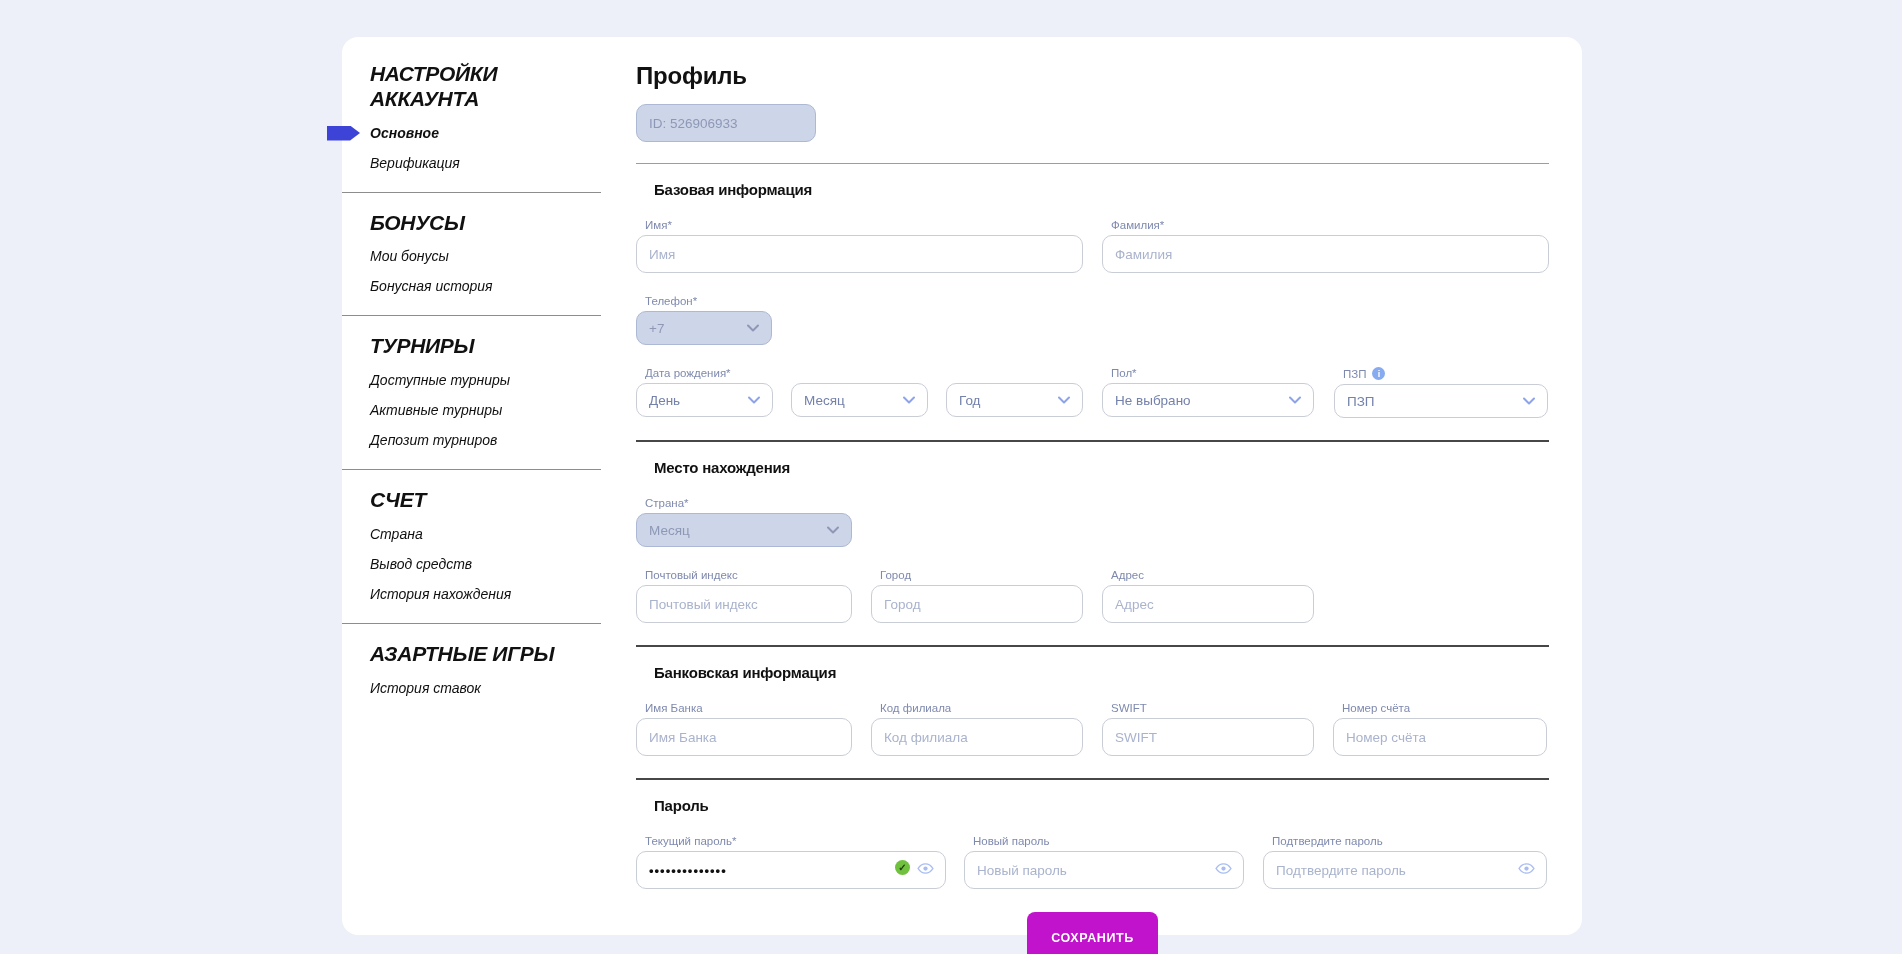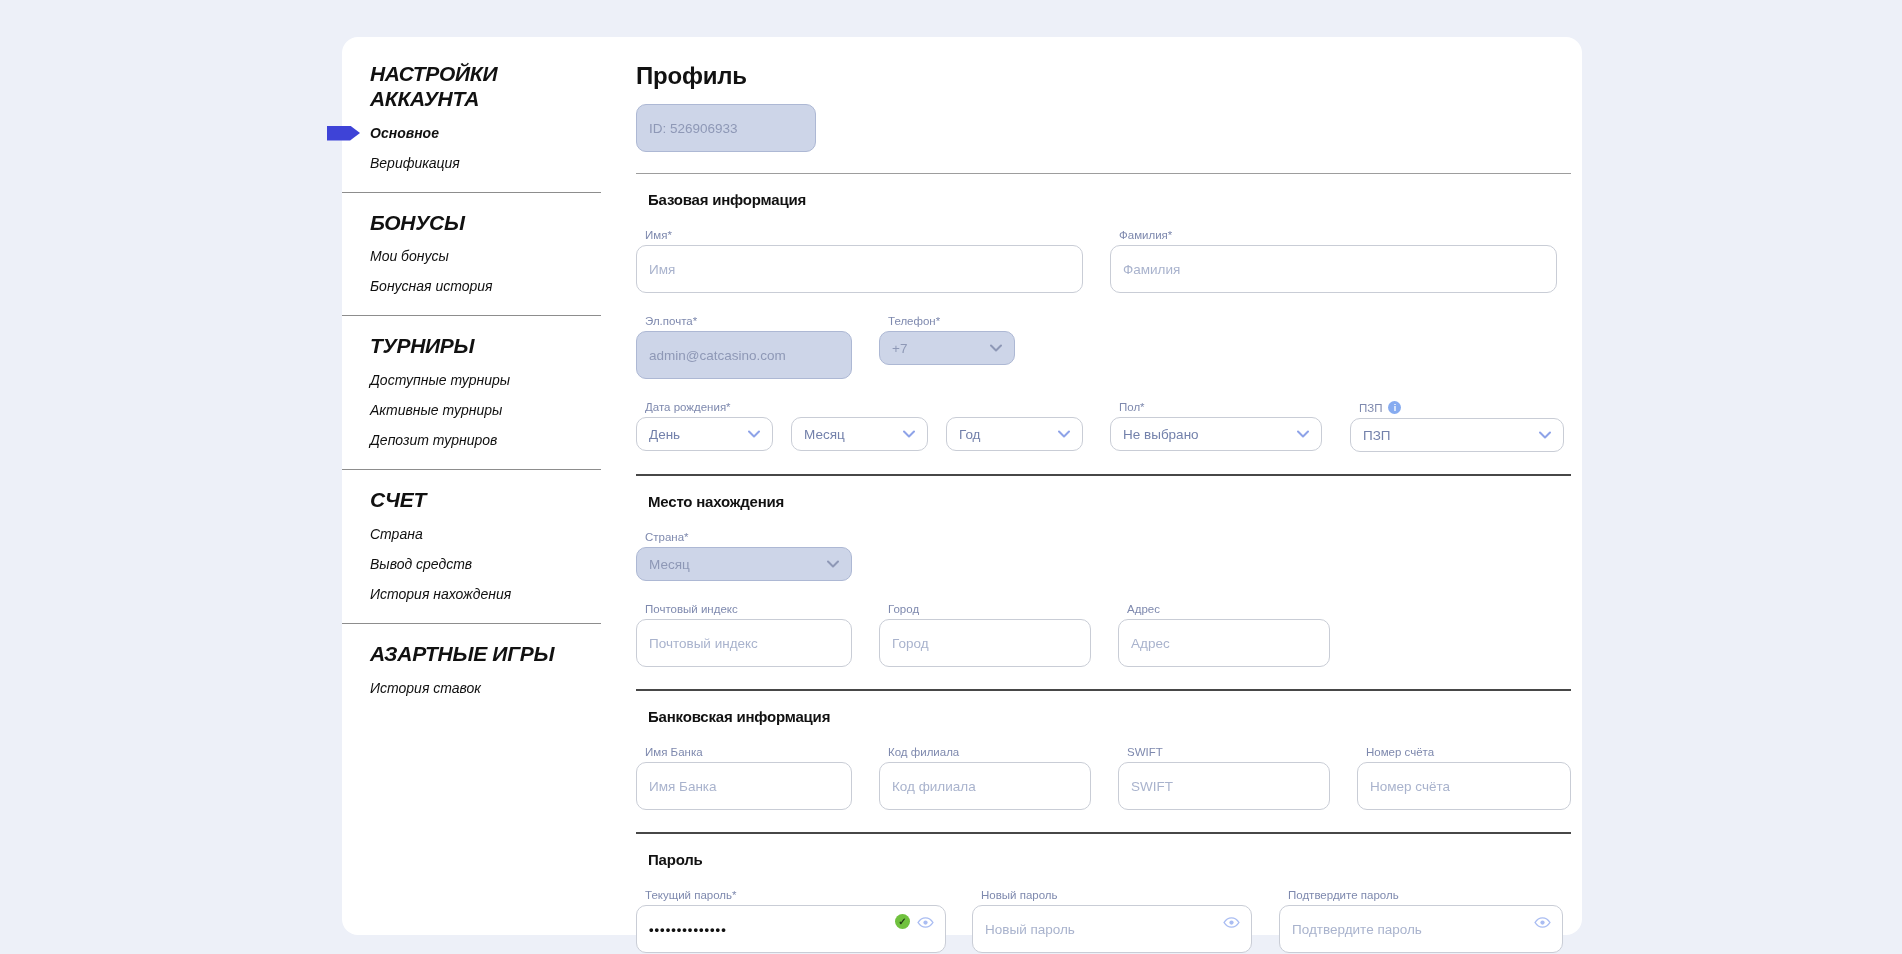--- a/index.html
+++ b/index.html
@@ -36,31 +36,31 @@
     width: 33px; height: 15px; background: #3e43d7;
     clip-path: polygon(0 0, 70% 0, 100% 50%, 70% 100%, 0 100%);
   }
   .sb-divider {
     border: none; border-top: 1px solid #8d8d8d;
     width: 259px; margin: 20px 0 18px -28px;
   }
   
   .main { flex: 1; padding: 25px 34px 0 0; }
   .page-title { font-size: 24px; font-weight: 800; letter-spacing: -0.2px; margin: 0 0 14px; }
-  .section-title { font-size: 15px; font-weight: 800; letter-spacing: -0.2px; margin: 0 12px 21px; }
+  .section-title { font-size: 15px; font-weight: 800; letter-spacing: -0.2px; margin: 0 18px 21px; }
   .divider-light { border: none; border-top: 1px solid #9d9d9d; margin: 21px 0 17px; }
   .divider-dark  { border: none; border-top: 2px solid #474747; margin: 20px 0 17px; }
-  .row { display: flex; gap: 27px; margin-bottom: 22px; }
+  .row { display: flex; gap: 19px; margin-bottom: 22px; }
   .field { display: flex; flex-direction: column; }
   .field-label {
     font-size: 11.5px; color: #7e89ae; margin: 0 0 4px 9px;
     display: flex; align-items: center; white-space: nowrap;
   }
   .input {
-    height: 48px; width: 100%;
+    height: 38px; width: 100%;
     border: 1px solid #c9cdd6; border-radius: 10px;
     padding: 0 12px; font-size: 13.5px; color: #222;
     background: #fff; outline: none;
     font-family: "Liberation Sans", sans-serif;
   }
   .input::placeholder { color: #a9b3cd; }
   .input.disabled {
     background: #cdd5e8; border-color: #adb8d4; color: #8e98b6;
   }
   .select {
@@ -181,24 +181,20 @@
         <span class="field-label">Имя*</span>
         <input class="input" placeholder="Имя" style="">
       </div>
       <div class="field half">
         <span class="field-label">Фамилия*</span>
         <input class="input" placeholder="Фамилия" style="">
       </div>
     </div>
 
     <div class="row">
-      <div class="field w1">
-        <span class="field-label">Эл.почта*</span>
-        <input class="input disabled" disabled="" value="admin@catcasino.com" style="">
-      </div>
       <div class="field" style="width:136px">
         <span class="field-label">Телефон*</span>
         <div class="select disabled">
           <span>+7</span>
           <span class="chev">
             <svg width="12" height="8" viewBox="0 0 12 8">
                 <path d="M1 1.5 L6 6.5 L11 1.5" fill="none" stroke="#8e98b6" stroke-width="2" stroke-linecap="round" stroke-linejoin="round"></path>
               </svg>
           </span>
         </div>

